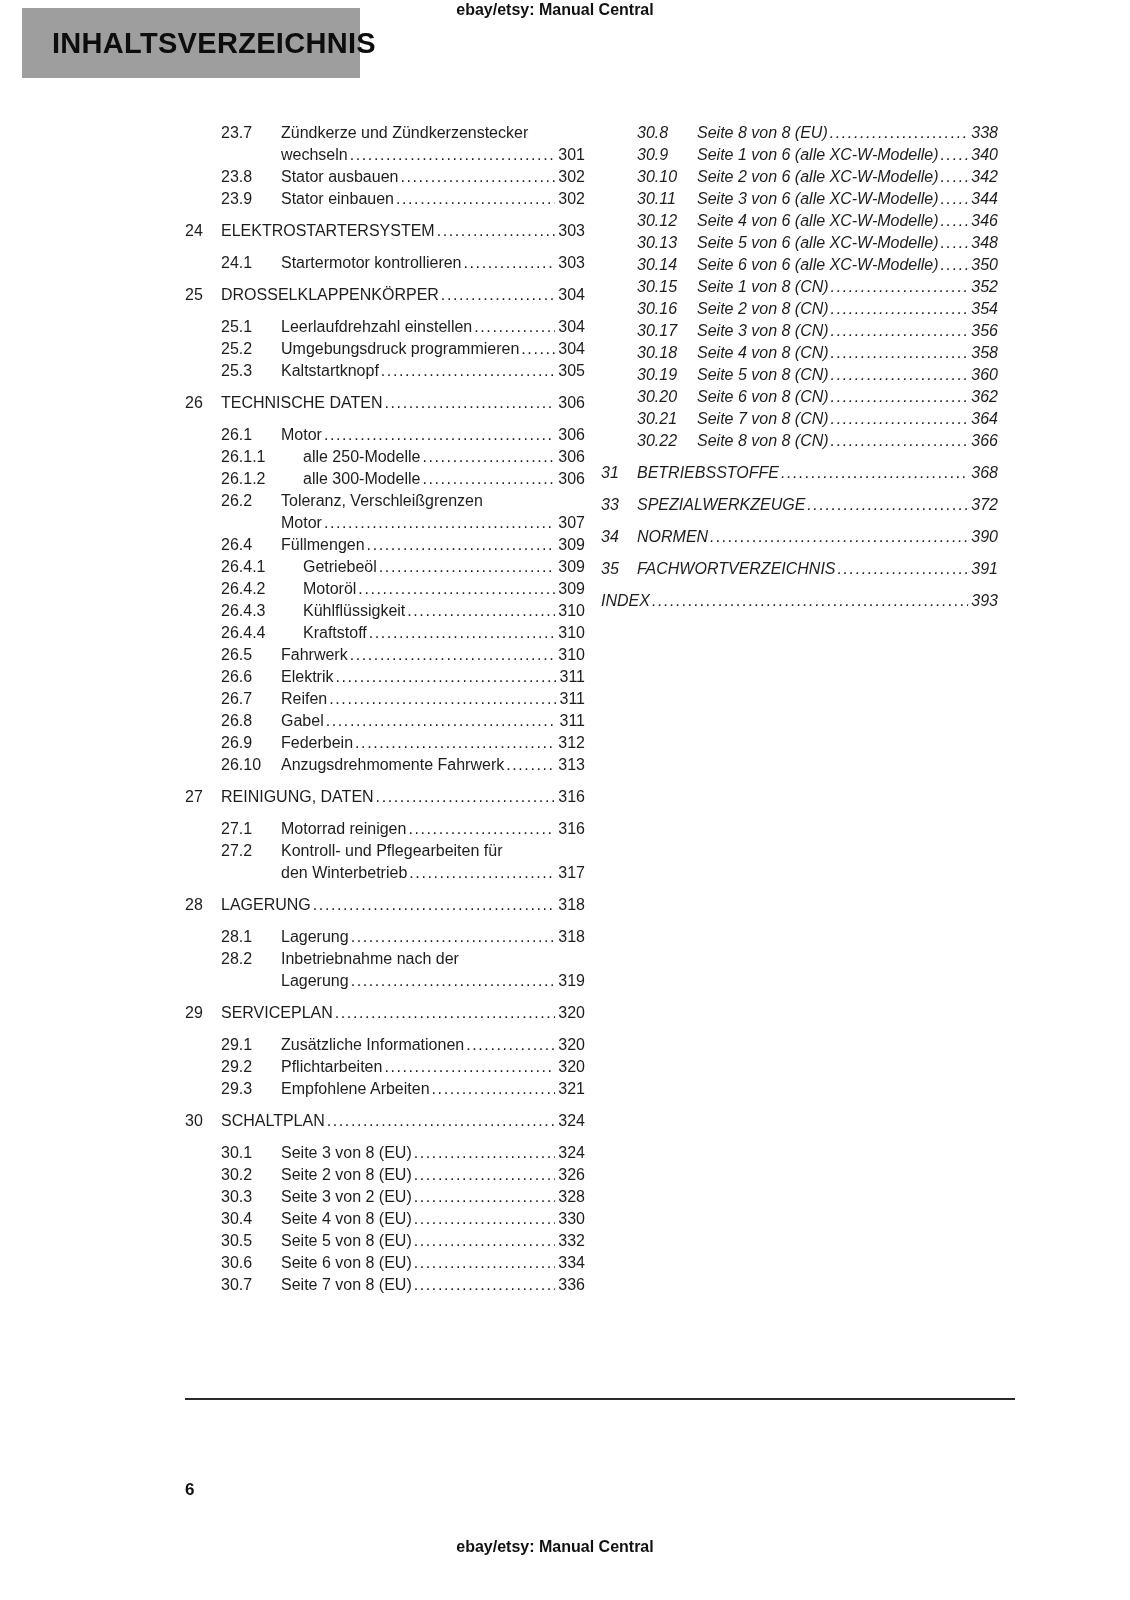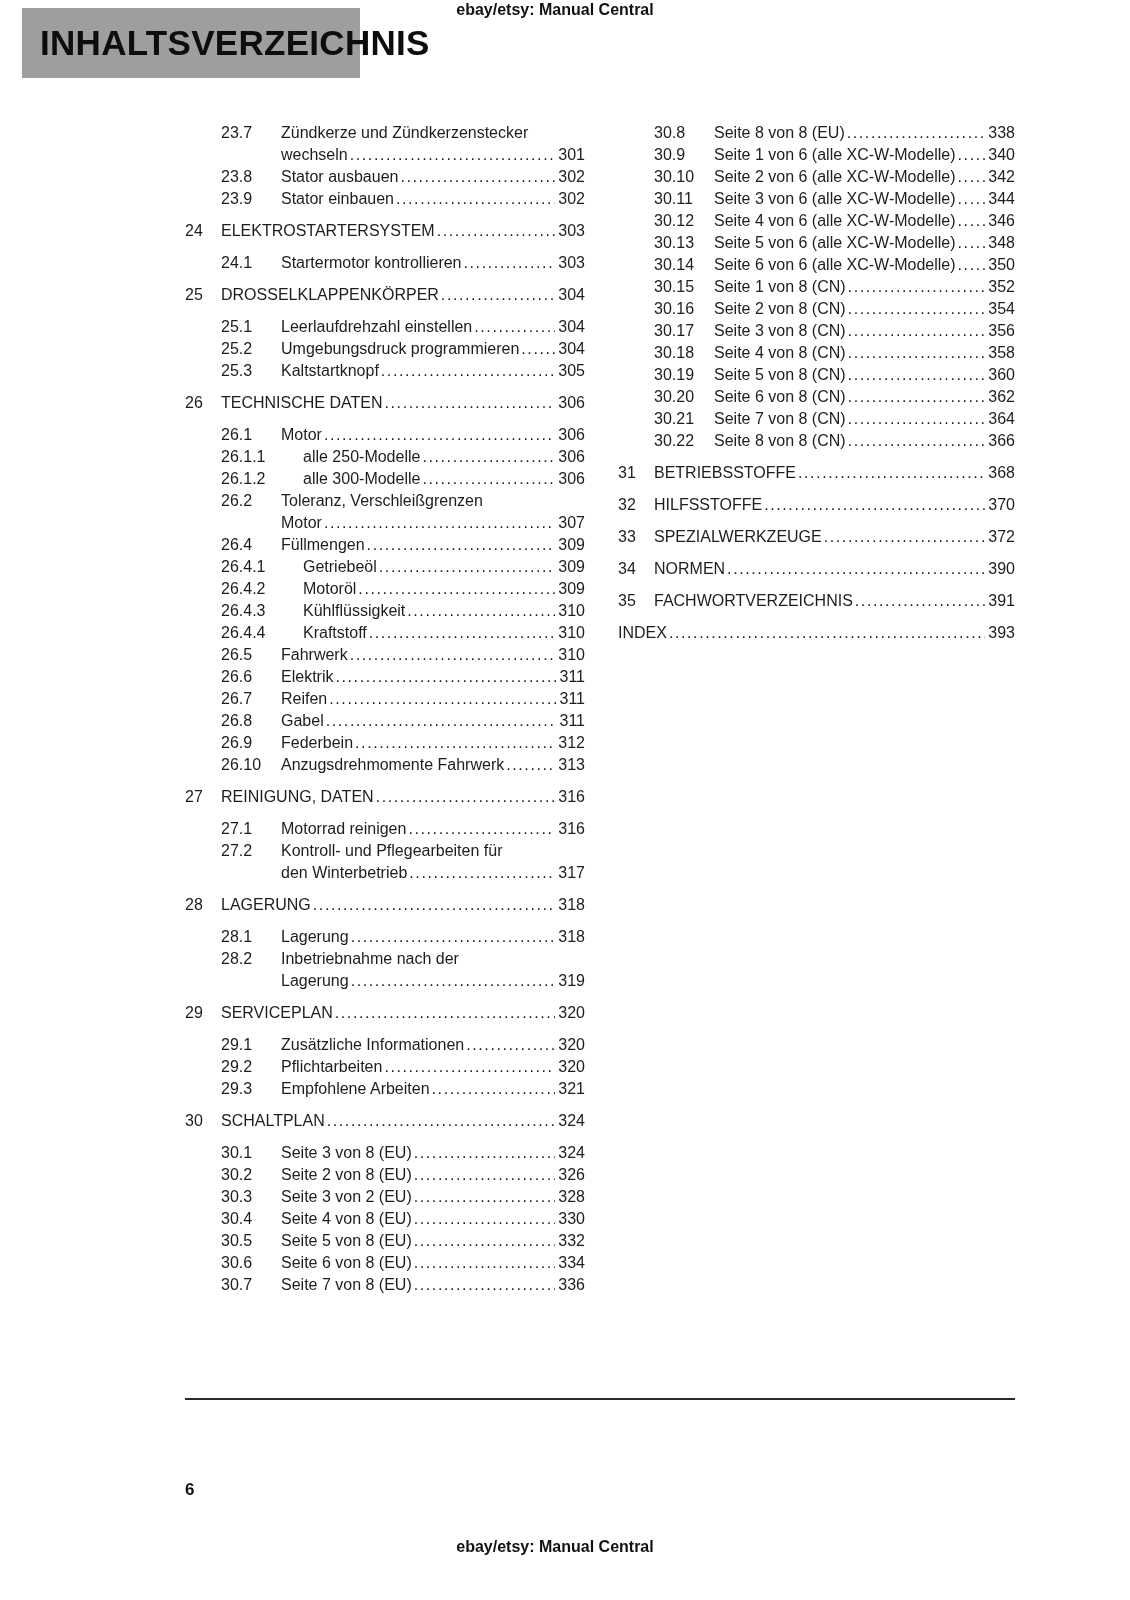--- a/index.html
+++ b/index.html
@@ -29,36 +29,36 @@
     top: 8px;
     left: 22px;
     width: 338px;
     height: 70px;
     background: #9e9e9e;
     display: flex;
     align-items: center;
     padding-left: 14px;
   }
   .title-box h1 {
-    margin: 4px;
-    font-size: 35px;
+    margin: 16px;
+    font-size: 29px;
     font-weight: 700;
     letter-spacing: 0.3px;
     color: #0d0d0d;
   }
   .toc {
     position: absolute;
     top: 122px;
     left: 185px;
     width: 830px;
     display: flex;
-    gap: 33px;
+    gap: 16px;
   }
   .toc-col { width: 400px; }
-  .toc-col.right { width: 397px; }
+  .toc-col.right { width: 397px; font-style: italic; }
   .toc-entry {
     display: flex;
     align-items: baseline;
     font-size: 16px;
     line-height: 22px;
   }
   .num { flex: 0 0 auto; }
   .level-chapter { margin: 10px 0; }
   .level-chapter .num { width: 36px; flex: 0 0 36px; }
   .level-section { padding-left: 36px; }
@@ -700,30 +700,20 @@
           <span class="num">31</span>
           <span class="entry-body">
             <span class="entry-lastline">
               <span class="entry-text">BETRIEBSSTOFFE</span>
               <span class="dots"></span>
               <span class="pagenum">368</span>
             </span>
           </span>
         </div>
         <div class="toc-entry level-chapter">
-          <span class="num">32</span>
-          <span class="entry-body">
-            <span class="entry-lastline">
-              <span class="entry-text">HILFSSTOFFE</span>
-              <span class="dots"></span>
-              <span class="pagenum">370</span>
-            </span>
-          </span>
-        </div>
-        <div class="toc-entry level-chapter">
           <span class="num">33</span>
           <span class="entry-body">
             <span class="entry-lastline">
               <span class="entry-text">SPEZIALWERKZEUGE</span>
               <span class="dots"></span>
               <span class="pagenum">372</span>
             </span>
           </span>
         </div>
         <div class="toc-entry level-chapter">

